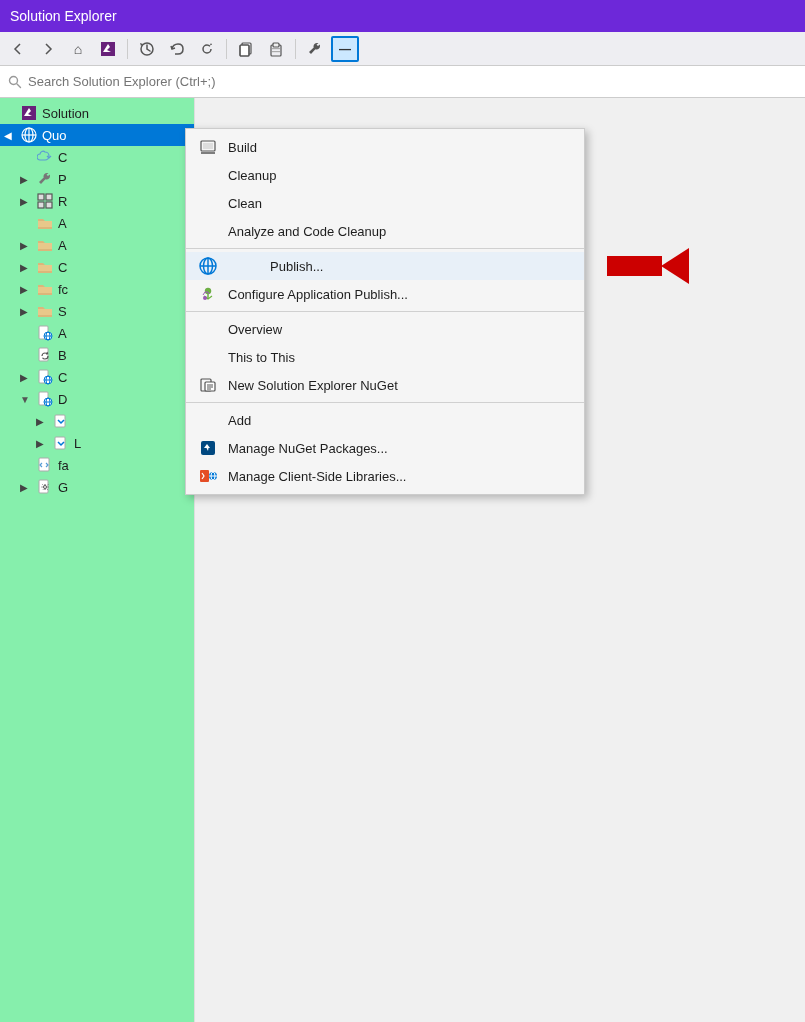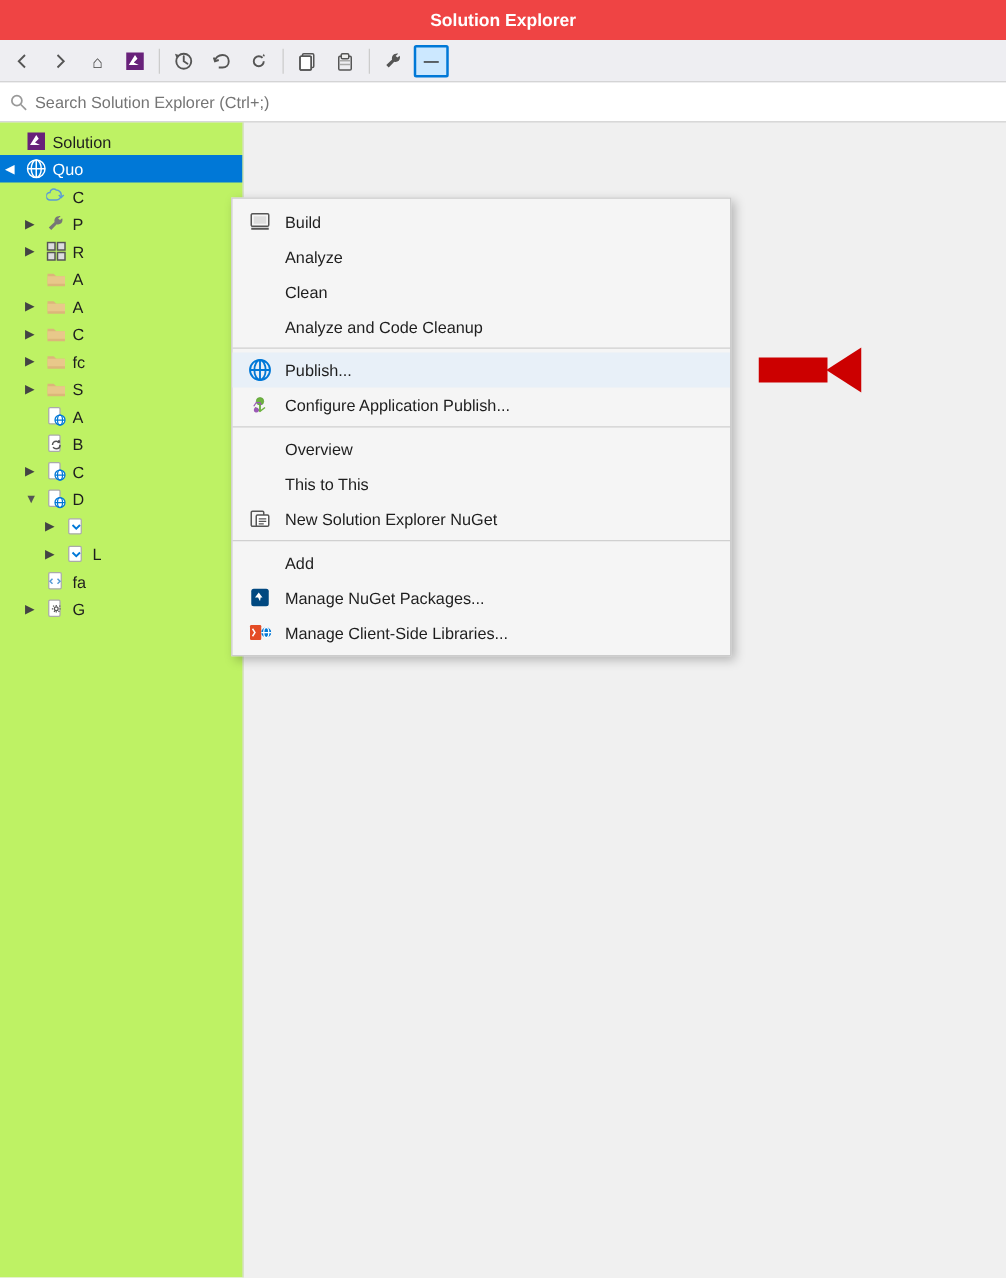--- a/index.html
+++ b/index.html
@@ -7,29 +7,28 @@
       width: 805px;
       height: 1022px;
       font-family: 'Segoe UI', sans-serif;
       font-size: 14px;
       background: #f0f0f0;
       overflow: hidden;
     }
 
     
     .title-bar {
-      background: #ef4444;
+      background: #6d28d9;
       color: white;
       padding: 6px 10px;
       font-size: 14px;
-      font-weight: 700;
+      font-weight: 400;
       height: 32px;
       display: flex;
       align-items: center;
-      justify-content: center;
     }
 
     
     .toolbar {
       background: #eeeef2;
       border-bottom: 1px solid #cccccc;
       height: 34px;
       display: flex;
       align-items: center;
       padding: 0 4px;
@@ -80,21 +79,21 @@
     
     .main-area {
       display: flex;
       height: calc(1022px - 32px - 34px - 32px);
       position: relative;
     }
 
     
     .tree-panel {
       width: 195px;
-      background: #bef264;
+      background: #86efac;
       overflow: hidden;
       border-right: 1px solid #ddd;
       flex-shrink: 0;
       padding-top: 4px;
     }
 
     .tree-item {
       height: 22px;
       display: flex;
       align-items: center;
@@ -139,21 +138,20 @@
     .context-menu {
       position: absolute;
       left: 185px;
       top: 30px;
       width: 400px;
       background: #f5f5f5;
       border: 1px solid #cccccc;
       box-shadow: 3px 3px 8px rgba(0,0,0,0.25);
       z-index: 100;
       padding: 4px 0;
-      margin-top: 30px;
     }
     .menu-item {
       height: 28px;
       display: flex;
       align-items: center;
       padding: 0 12px 0 10px;
       cursor: pointer;
       color: #1e1e1e;
       font-size: 13px;
       position: relative;
@@ -484,37 +482,37 @@
           <rect x="1" y="2" width="14" height="10" rx="1" stroke="#555" stroke-width="1.2" fill="none"></rect>
           <rect x="3" y="4" width="10" height="6" fill="#ddd"></rect>
           <line x1="1" y1="14" x2="15" y2="14" stroke="#555" stroke-width="1.5"></line>
         </svg>
       </span>
       <span class="menu-label">Build</span>
     </div>
 
     <div class="menu-item">
       <span class="menu-icon"></span>
-      <span class="menu-label">Analyze</span>
+      <span class="menu-label">Cleanup</span>
     </div>
 
     <div class="menu-item">
       <span class="menu-icon"></span>
       <span class="menu-label">Clean</span>
     </div>
 
 
     <div class="menu-item">
       <span class="menu-icon"></span>
       <span class="menu-label">Analyze and Code Cleanup</span>
     </div>
 
     <div class="menu-separator"></div>
 
-    <div class="menu-item" style="background:#e8f0f8; position:relative;">
+    <div class="menu-item" style="background:#e8f0f8; position:relative;gap:42px;">
       <span class="menu-icon">
         <svg width="18" height="18" viewBox="0 0 18 18">
           <circle cx="9" cy="9" r="8" stroke="#0078d7" stroke-width="1.5" fill="none"></circle>
           <ellipse cx="9" cy="9" rx="4.5" ry="8" stroke="#0078d7" stroke-width="1.5" fill="none"></ellipse>
           <line x1="1" y1="9" x2="17" y2="9" stroke="#0078d7" stroke-width="1.5"></line>
           <line x1="9" y1="1" x2="9" y2="17" stroke="#0078d7" stroke-width="1.5"></line>
         </svg>
       </span>
       <span class="menu-label">Publish...</span>
 

